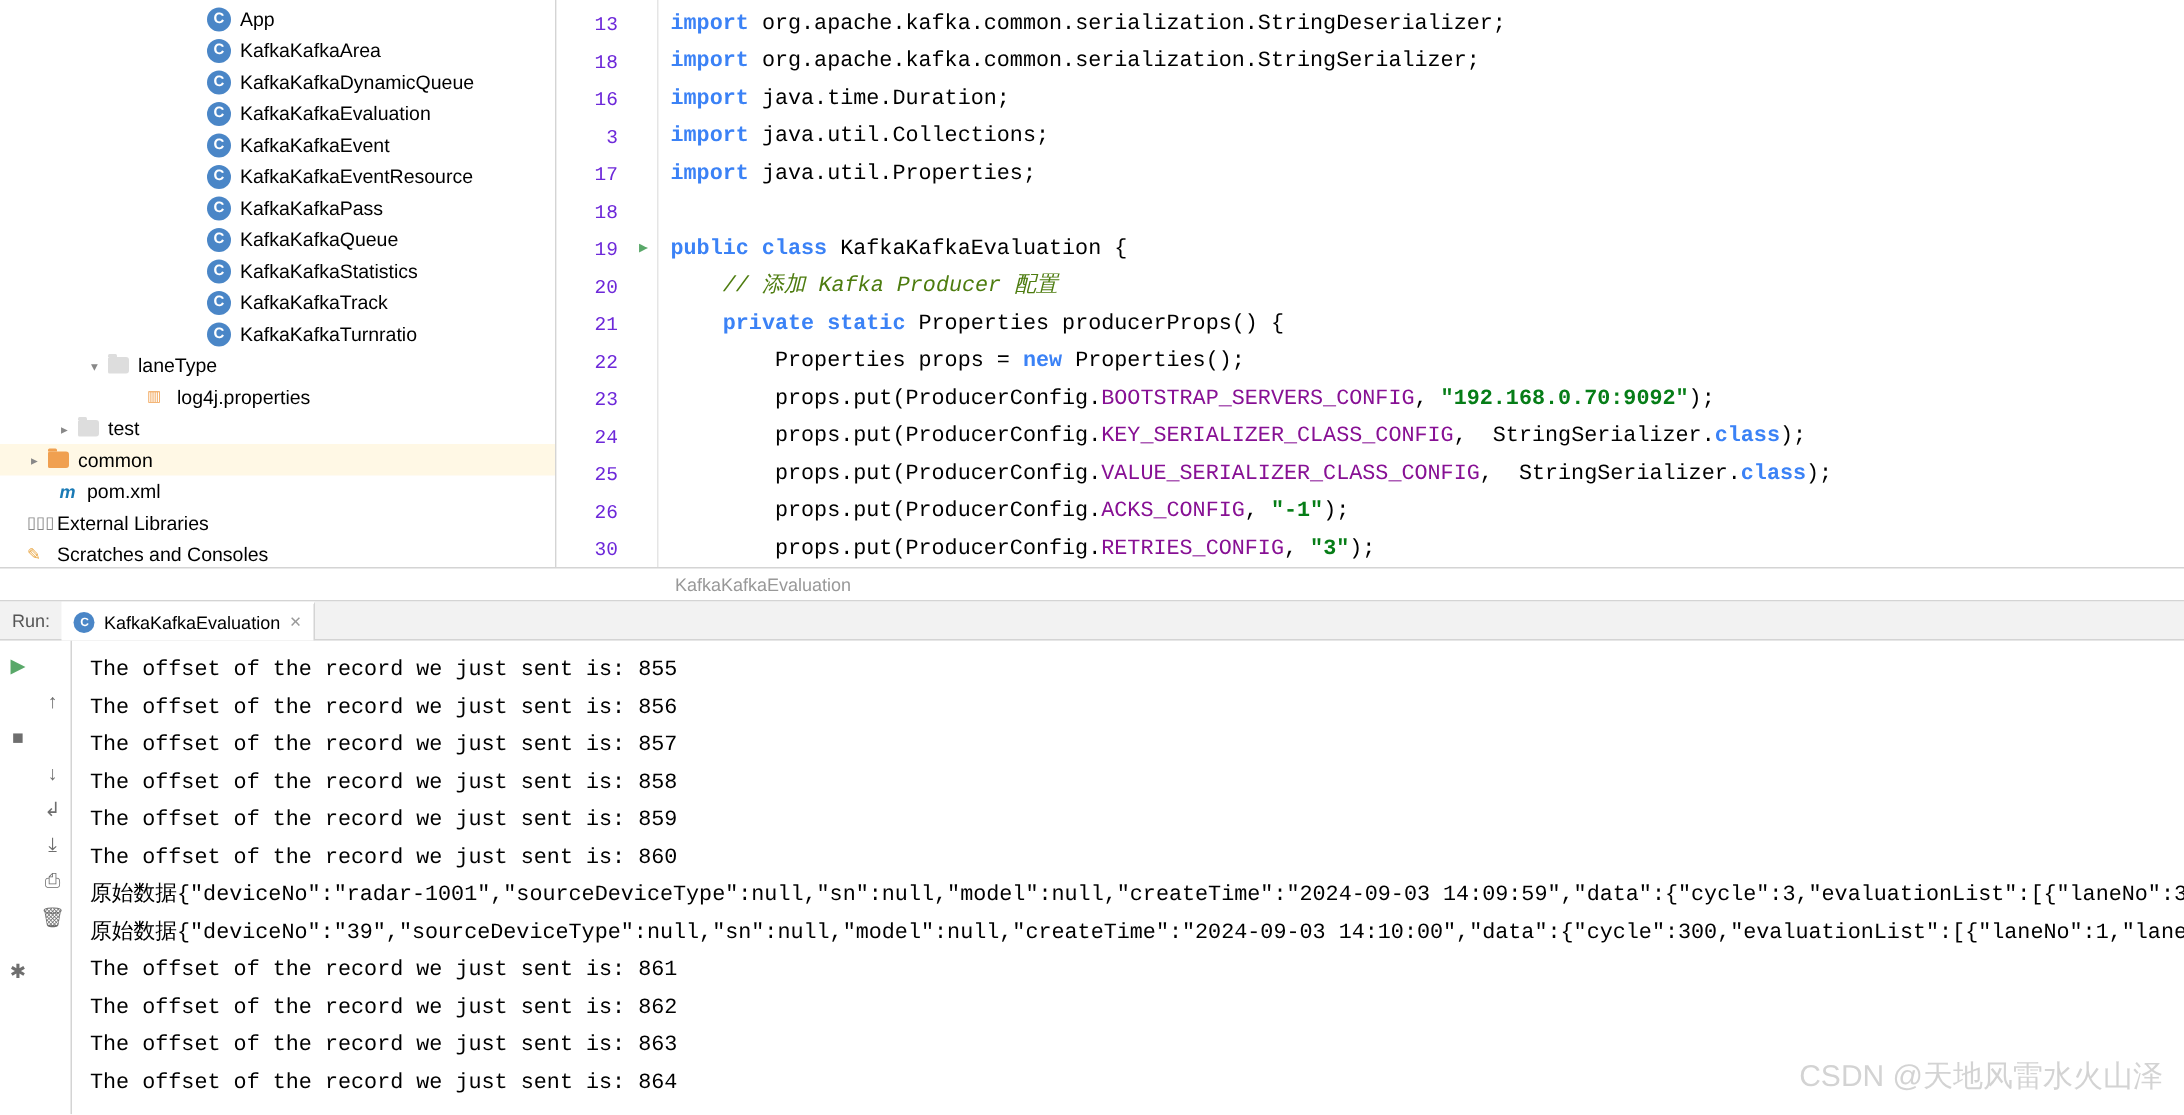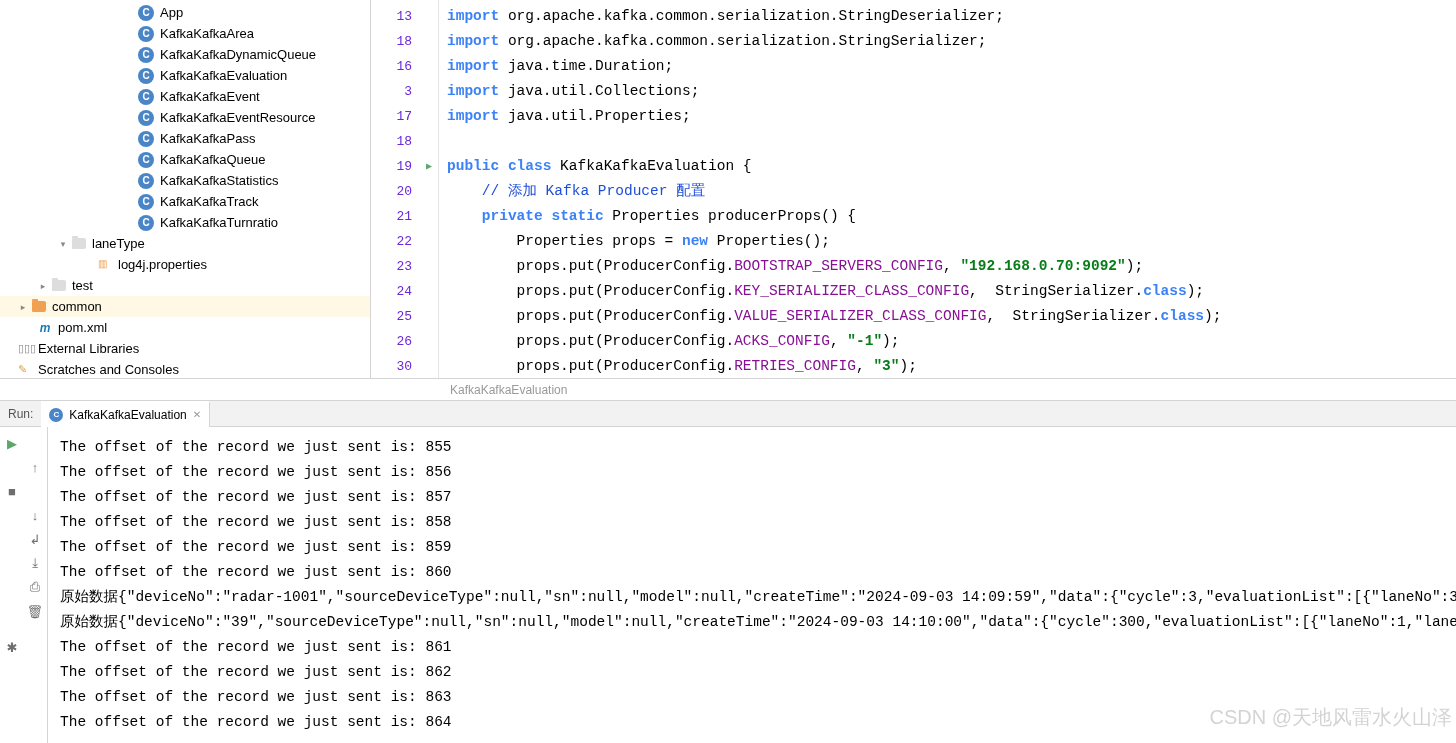--- a/index.html
+++ b/index.html
@@ -130,21 +130,21 @@
   padding-left: 8px;
   white-space: pre;
   line-height: 25px;
   overflow: hidden;
   position: relative;
 }
 .code-line { height: 25px; }
 .kw { color: #3b82f6; font-weight: bold; }
 .str { color: #067d17; font-weight: bold; }
 .const-field { color: #871094; }
-.comment { color: #1d4ed8; }
+.comment { color: #4d7c0f; font-style: italic; }
 .breadcrumb {
   height: 22px;
   border-top: 1px solid #d4d4d4;
   background: #fff;
   font-size: 12px;
   color: #999;
   padding-left: 450px;
   line-height: 22px;
 }
 .run-panel {
@@ -204,21 +204,21 @@
   font-size: 14.5px;
   line-height: 25px;
   padding: 8px 12px;
   white-space: pre;
   overflow: hidden;
   color: #000;
 }
 .watermark {
   position: fixed;
   bottom: 12px;
-  right: 4px;
+  right: 14px;
   font-size: 20px;
   color: rgba(130,130,130,0.35);
   font-family: "Microsoft YaHei", sans-serif;
   pointer-events: none;
 }
 </style>
 </head>
 <body>
 
 <div class="top-area">

